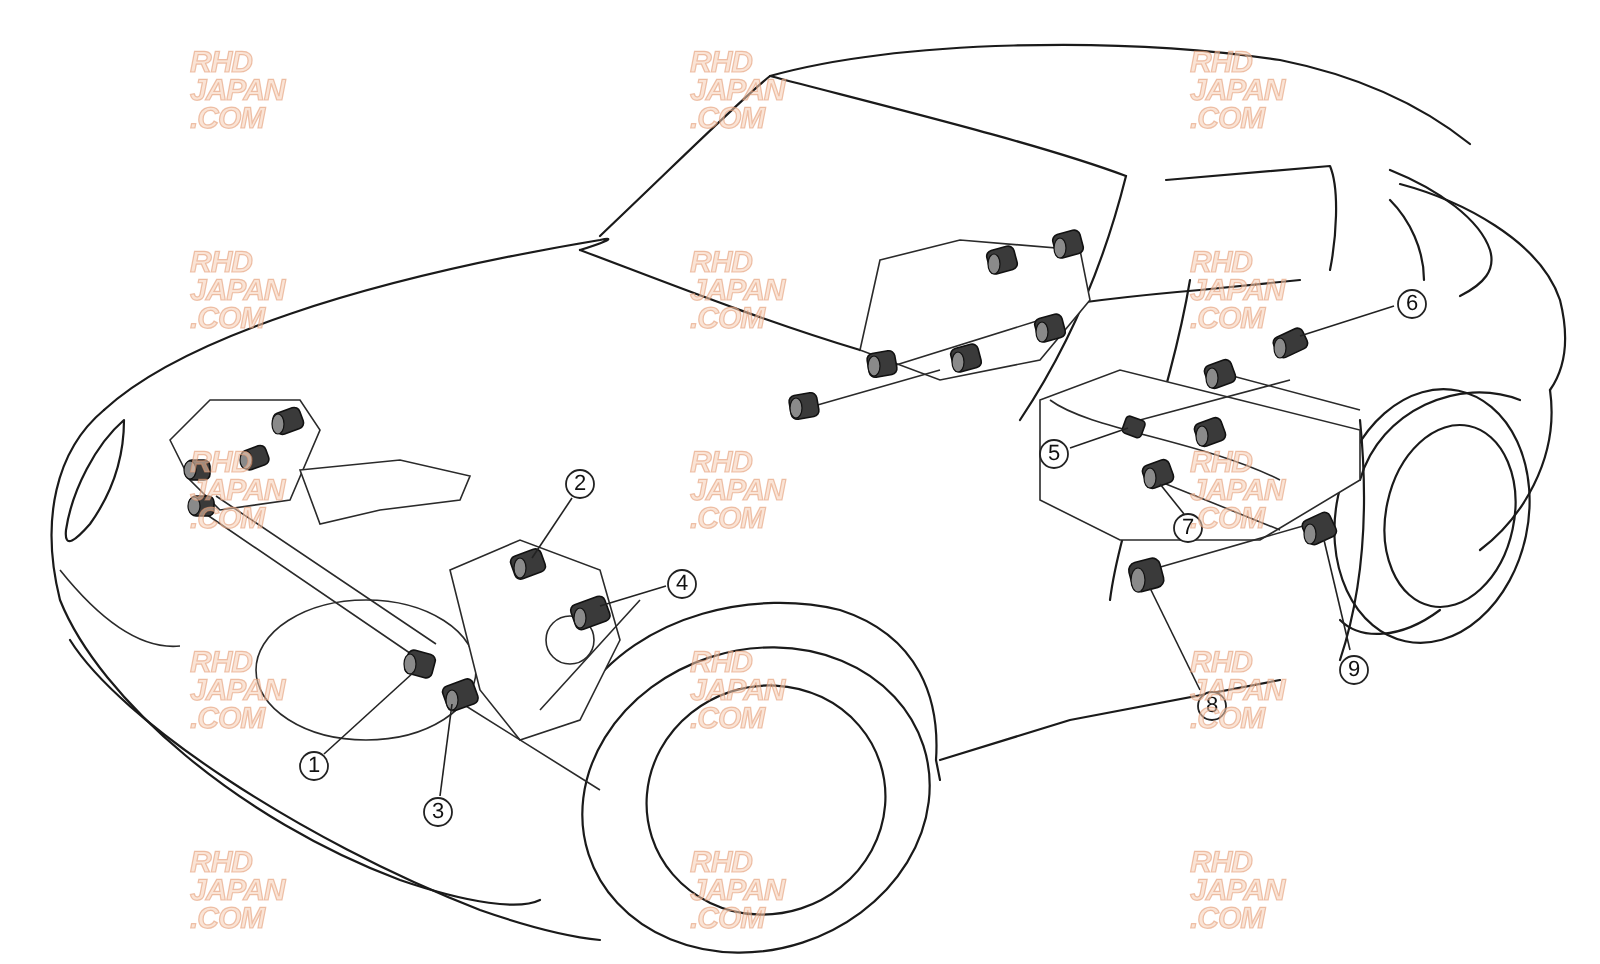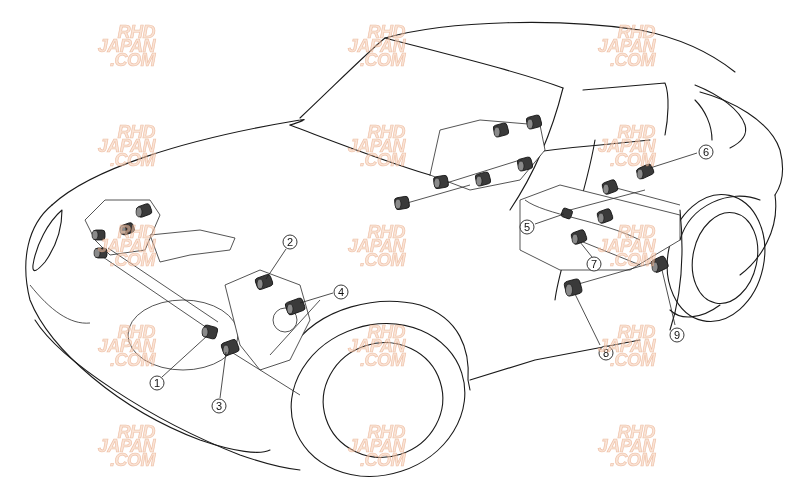--- a/index.html
+++ b/index.html
@@ -7,21 +7,21 @@
   #stage { position: absolute; left: 0; top: 0; width: 800px; height: 482px; }
   svg { position: absolute; left: 0; top: 0; }
   .ln { fill: none; stroke: #1a1a1a; stroke-width: 1.1; stroke-linejoin: round; stroke-linecap: round; }
   .thin { fill: none; stroke: #2a2a2a; stroke-width: 0.8; }
   .part { fill: #ffffff; stroke: #2a2a2a; stroke-width: 0.8; }
   .bush { fill: #3a3a3a; stroke: #111; stroke-width: 0.8; }
   .bushface { fill: #8a8a8a; stroke: #111; stroke-width: 0.6; }
   .leader { fill: none; stroke: #222; stroke-width: 0.8; }
   .callout-circle { fill: #ffffff; stroke: #222; stroke-width: 0.9; }
   .callout-text { font-family: "Liberation Sans", sans-serif; font-size: 11px; fill: #111; text-anchor: middle; dominant-baseline: central; }
-  .wm { position: absolute; width: 60px; text-align: right; font-family: "Liberation Sans", sans-serif; font-weight: bold; font-style: italic; line-height: 14px; font-size: 18px; letter-spacing: -0.5px; pointer-events: none; }
+  .wm { position: absolute; width: 60px; text-align: left; font-family: "Liberation Sans", sans-serif; font-weight: bold; font-style: italic; line-height: 14px; font-size: 15px; letter-spacing: -0.5px; pointer-events: none; }
   .wm span { display: block; color: rgba(245,205,180,0.55); -webkit-text-stroke: 0.6px rgba(225,150,110,0.55); }
 </style>
 </head>
 <body>
 
 <div id="stage">
 <svg width="800" height="482" viewBox="0 0 800 482">
 
   <g>
 

